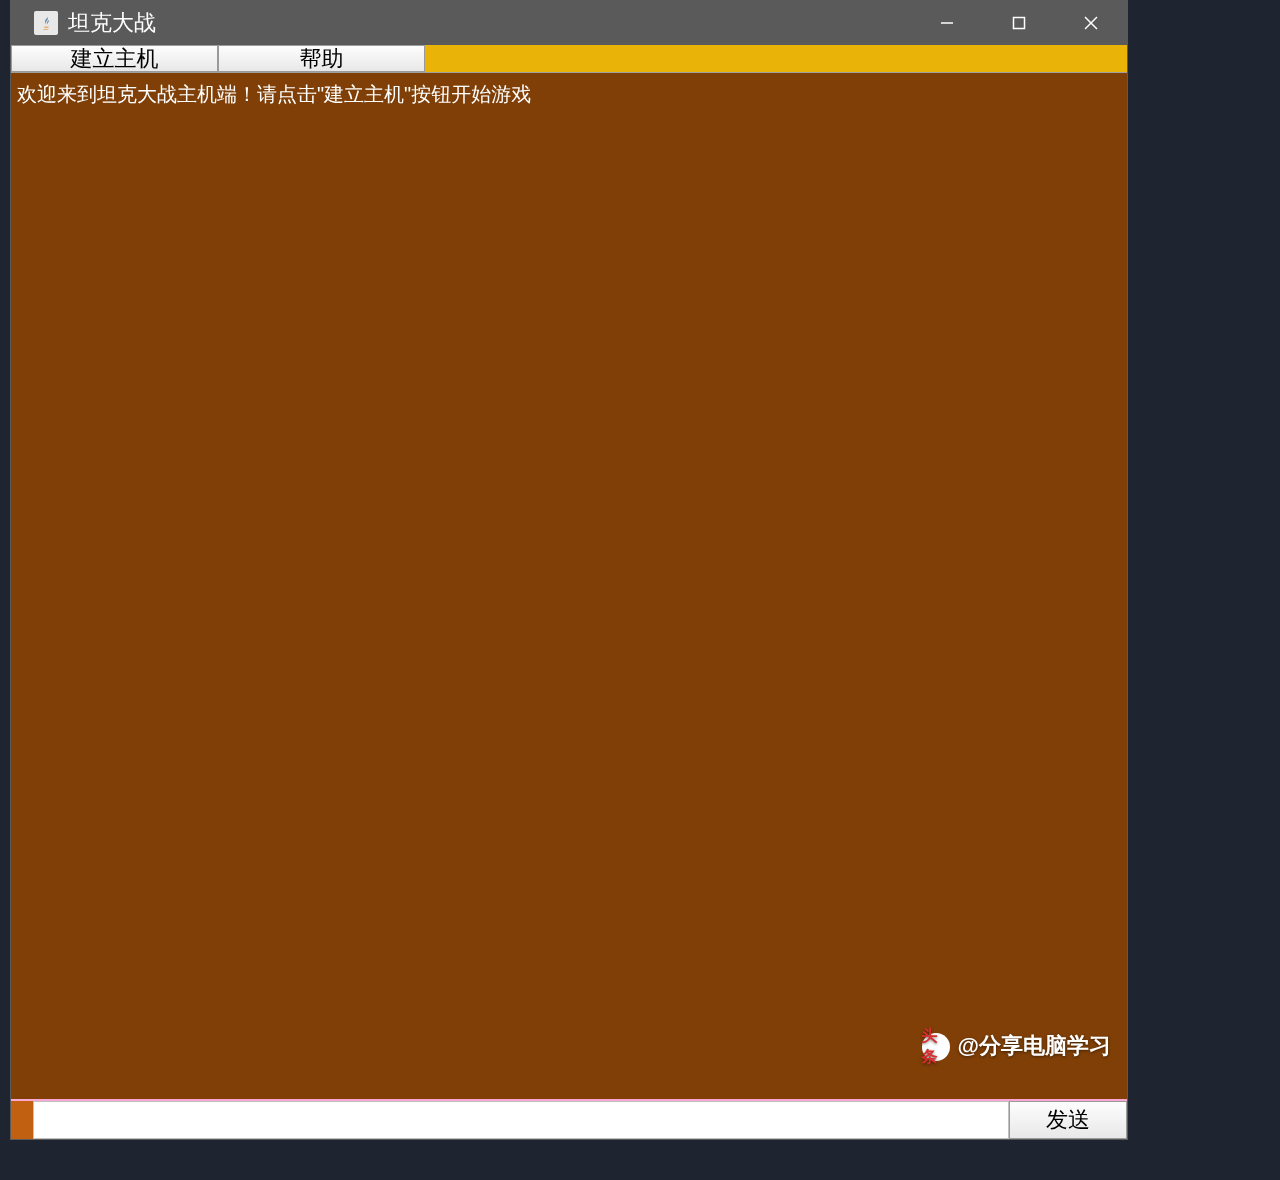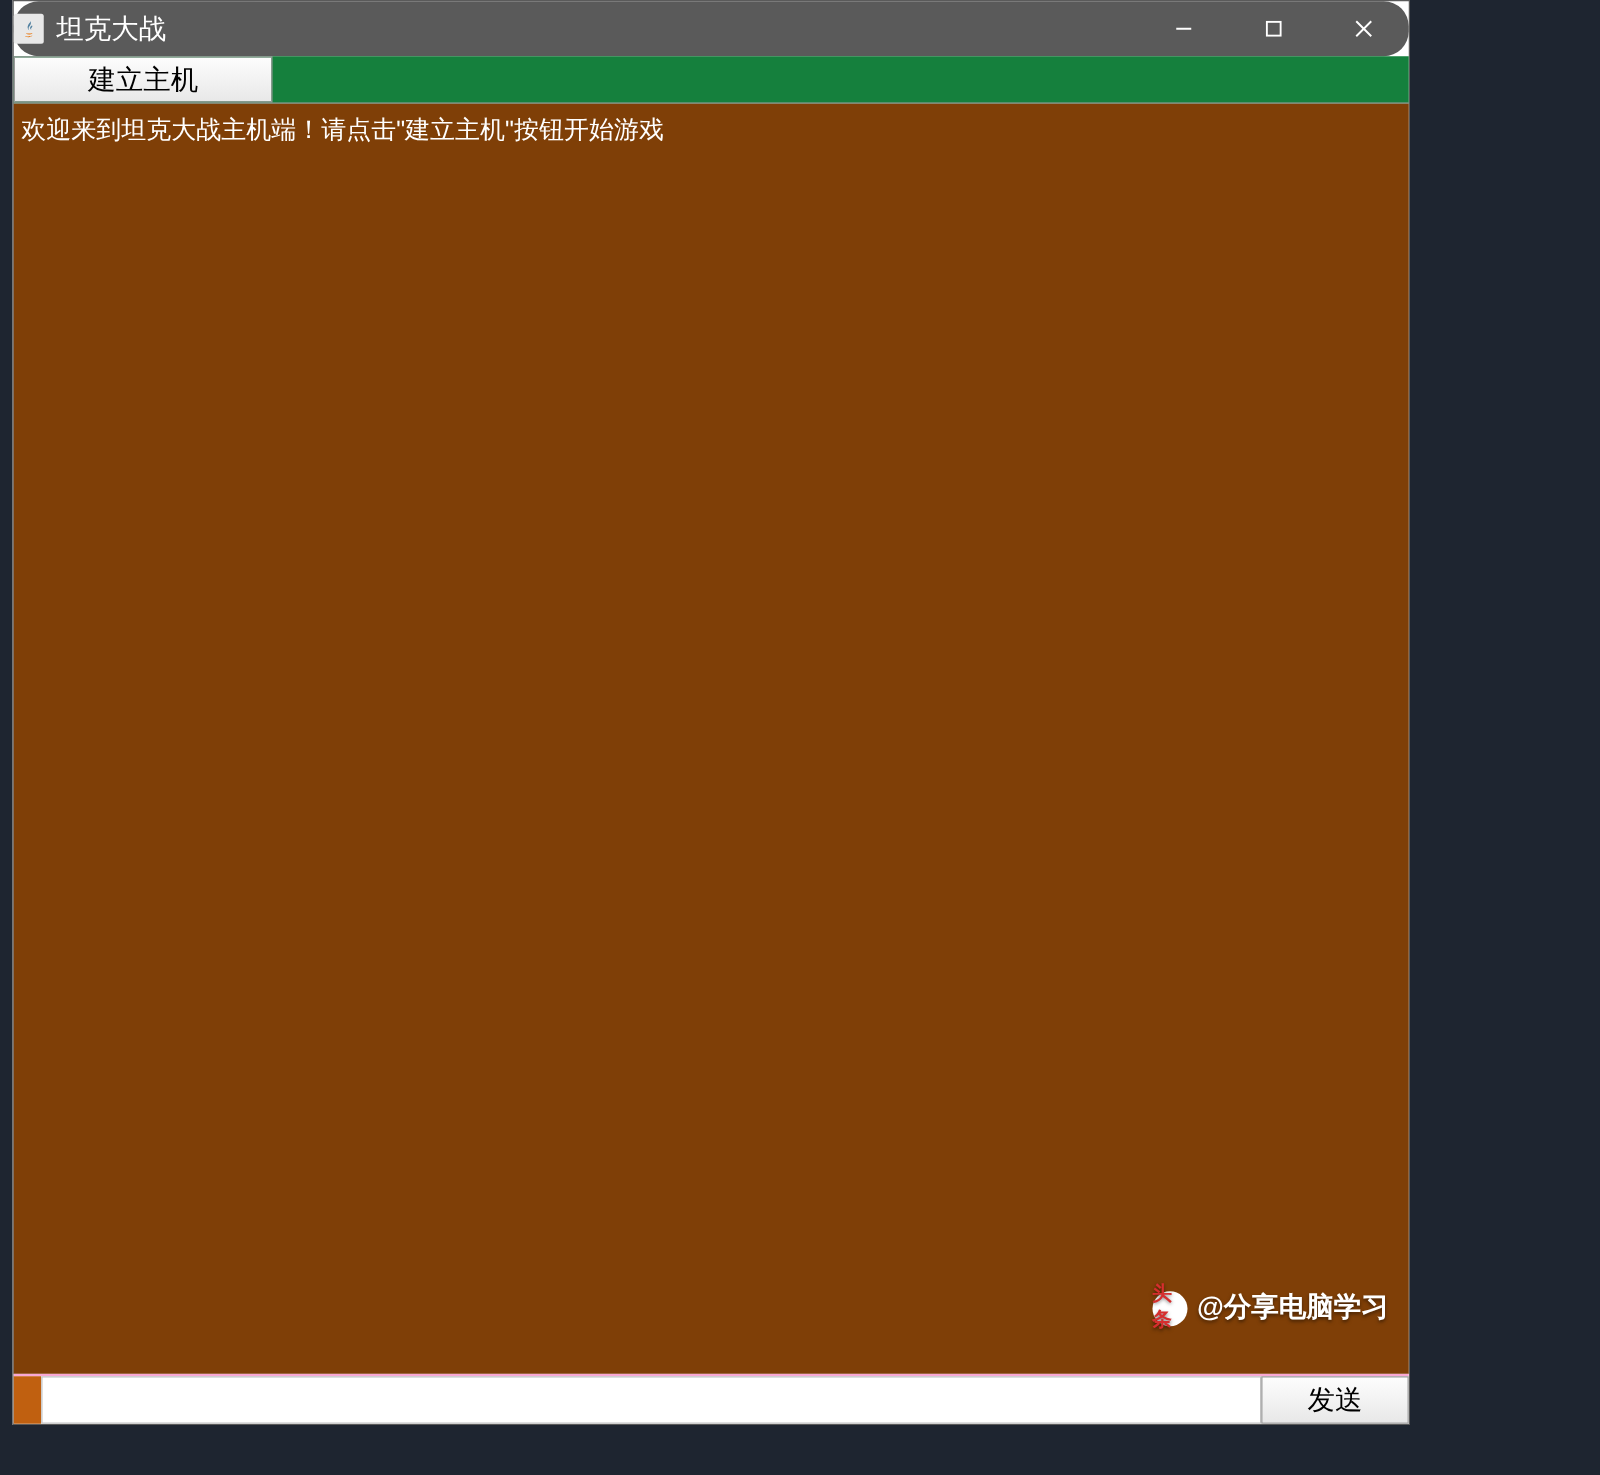--- a/index.html
+++ b/index.html
@@ -23,23 +23,22 @@
       background: #ffffff;
       border: 1px solid #5a5a5a;
       display: flex;
       flex-direction: column;
     }
     .titlebar {
       height: 44px;
       background: #5a5a5a;
       display: flex;
       align-items: center;
-      padding-left: 0;
-      color: #ffffff;
-      border-radius: 20px;
+      padding-left: 23px;
+      color: #ffffff;
     }
     .titlebar-icon {
       width: 24px;
       height: 24px;
       margin-right: 10px;
       display: flex;
       align-items: center;
       justify-content: center;
       background: #e8e8e8;
       border-radius: 2px;
@@ -63,22 +62,22 @@
       align-items: center;
       justify-content: center;
       color: #ffffff;
       cursor: pointer;
     }
     .win-btn svg {
       width: 14px;
       height: 14px;
     }
     .menubar {
-      height: 38px;
-      background: #15803d;
+      height: 28px;
+      background: #eab308;
       display: flex;
       border-bottom: 1px solid #a0a0a0;
     }
     .menu-btn {
       width: 207px;
       border: 1px solid #9a9a9a;
       background: linear-gradient(#fdfdfd, #e8e8e8);
       font-size: 22px;
       display: flex;
       align-items: center;
@@ -177,20 +176,21 @@
         <svg viewBox="0 0 14 14">
           <line x1="1" y1="1" x2="13" y2="13" stroke="#ffffff" stroke-width="1.5"></line>
           <line x1="13" y1="1" x2="1" y2="13" stroke="#ffffff" stroke-width="1.5"></line>
         </svg>
       </div>
     </div>
   </div>
 
   <div class="menubar">
     <div class="menu-btn">建立主机</div>
+    <div class="menu-btn">帮助</div>
   </div>
 
   <div class="content">
     <div>欢迎来到坦克大战主机端！请点击"建立主机"按钮开始游戏</div>
     <div class="watermark">
       <div class="watermark-logo">头条</div>
       <span>@分享电脑学习</span>
     </div>
   </div>
 

